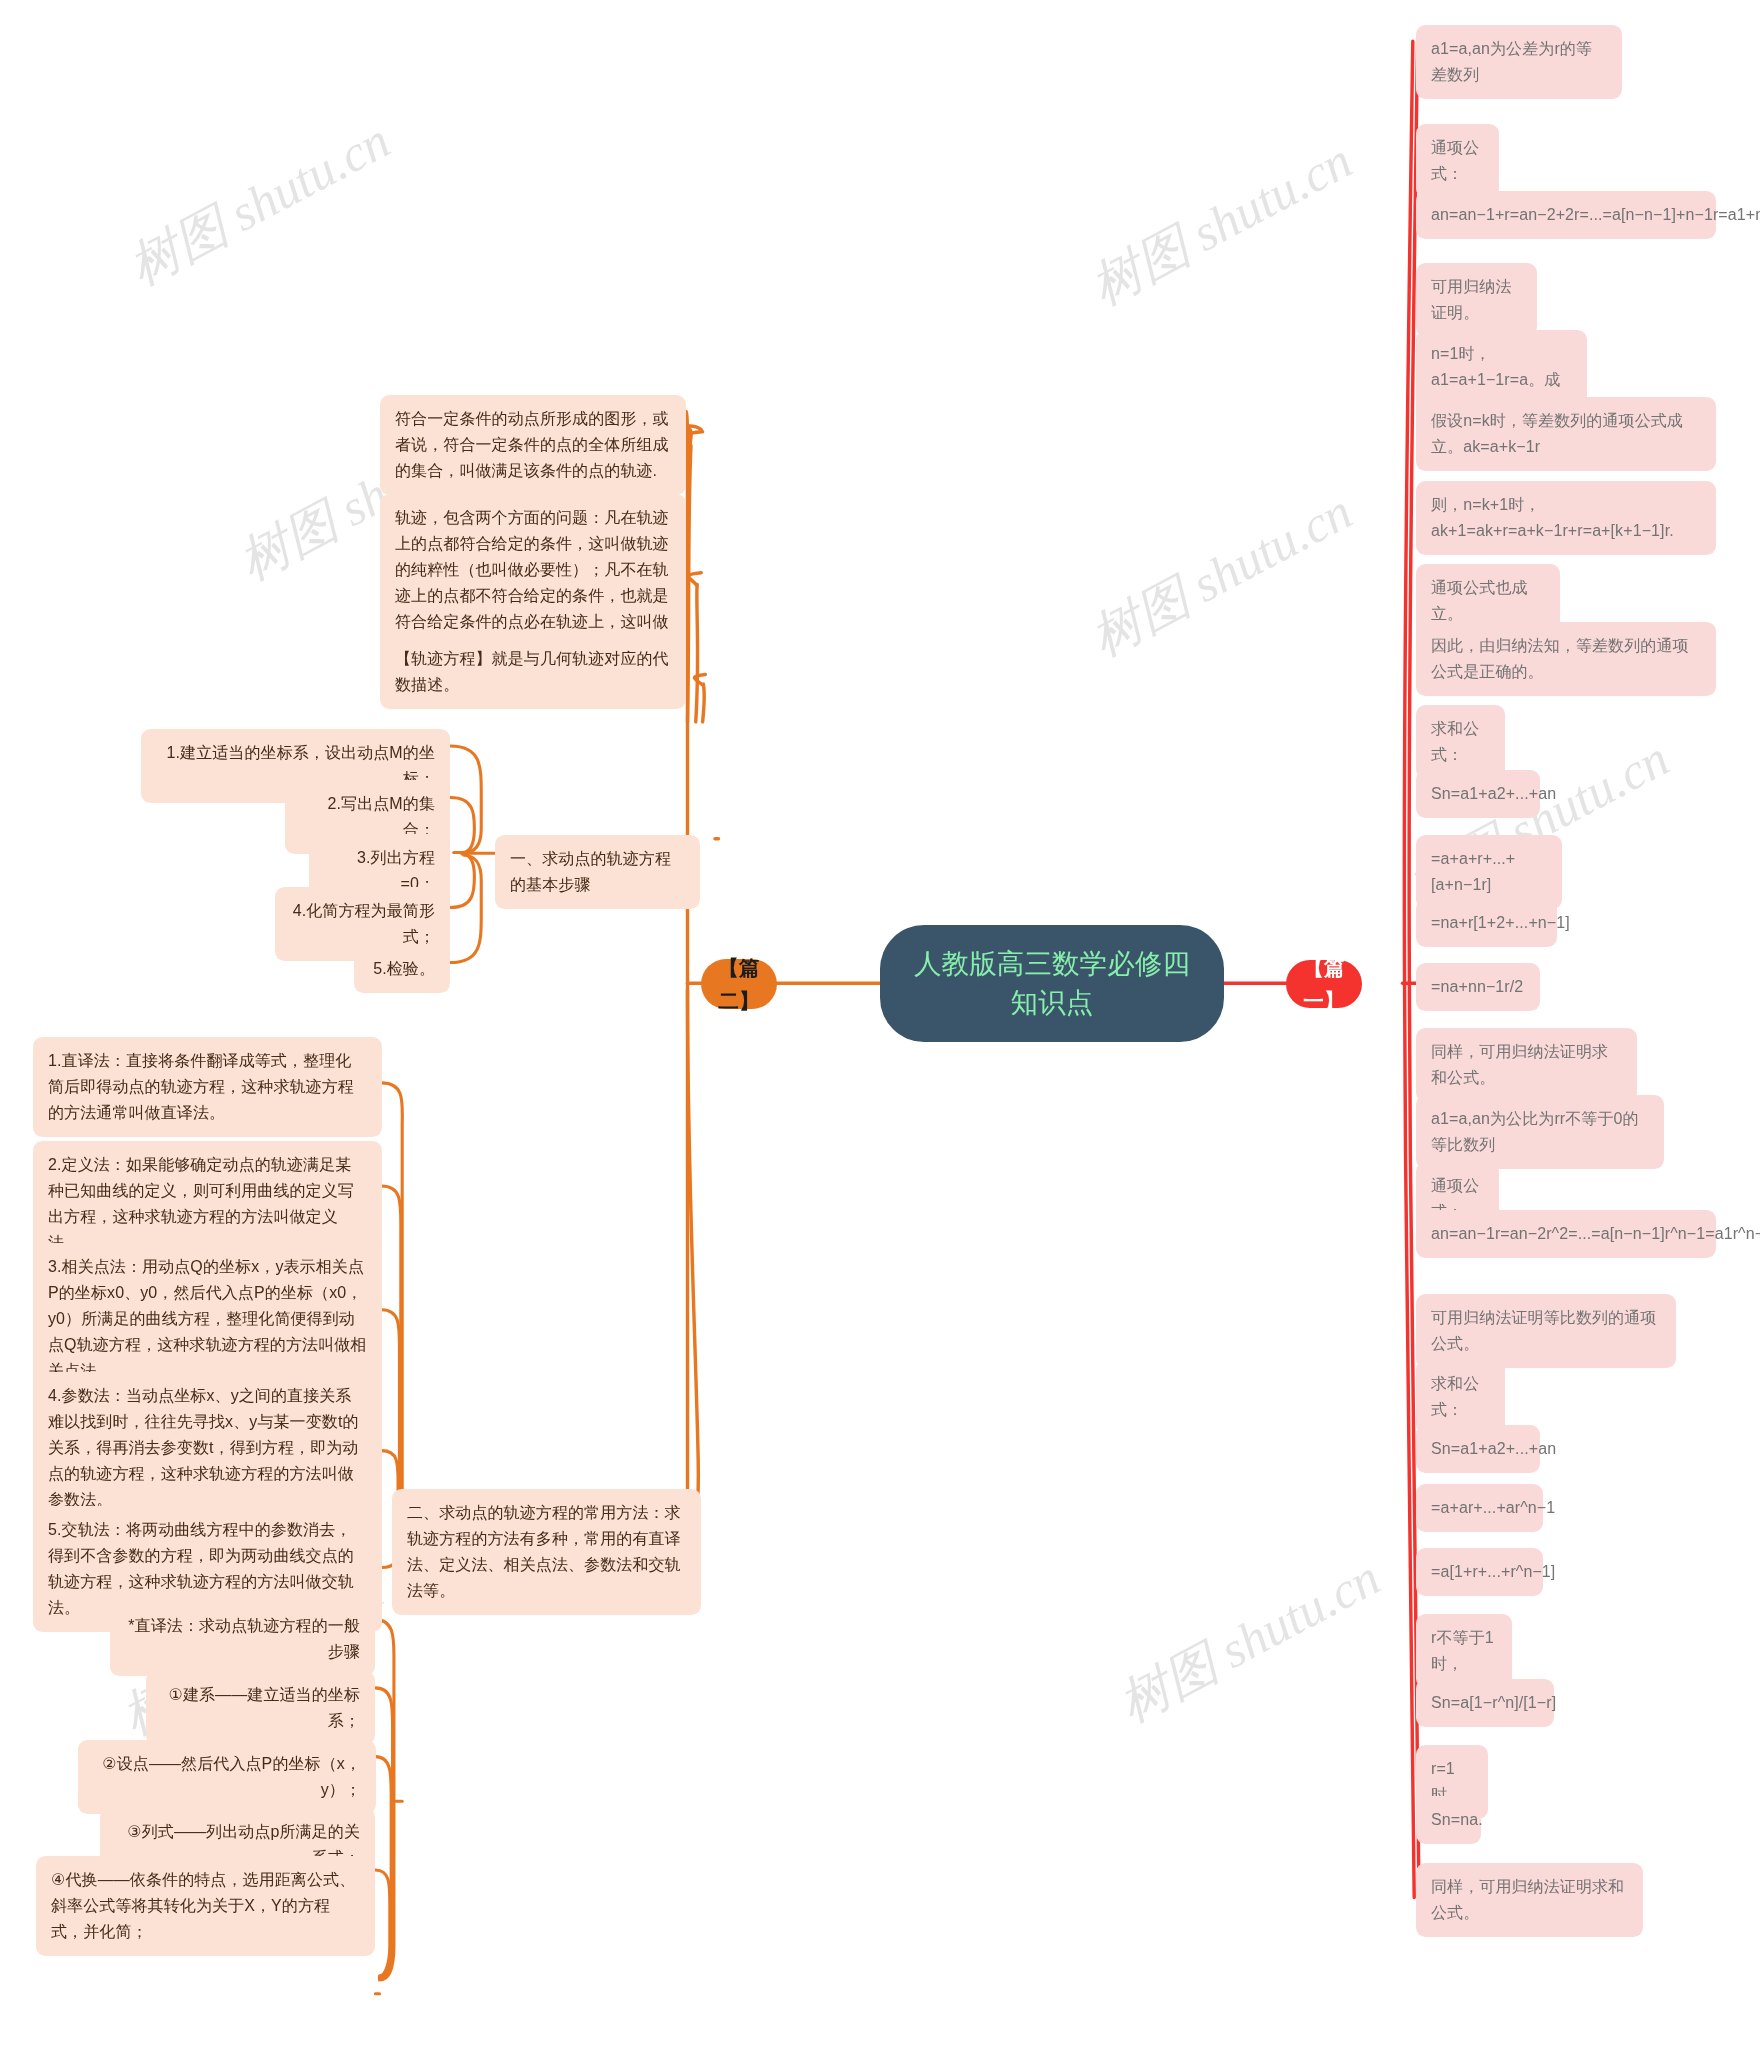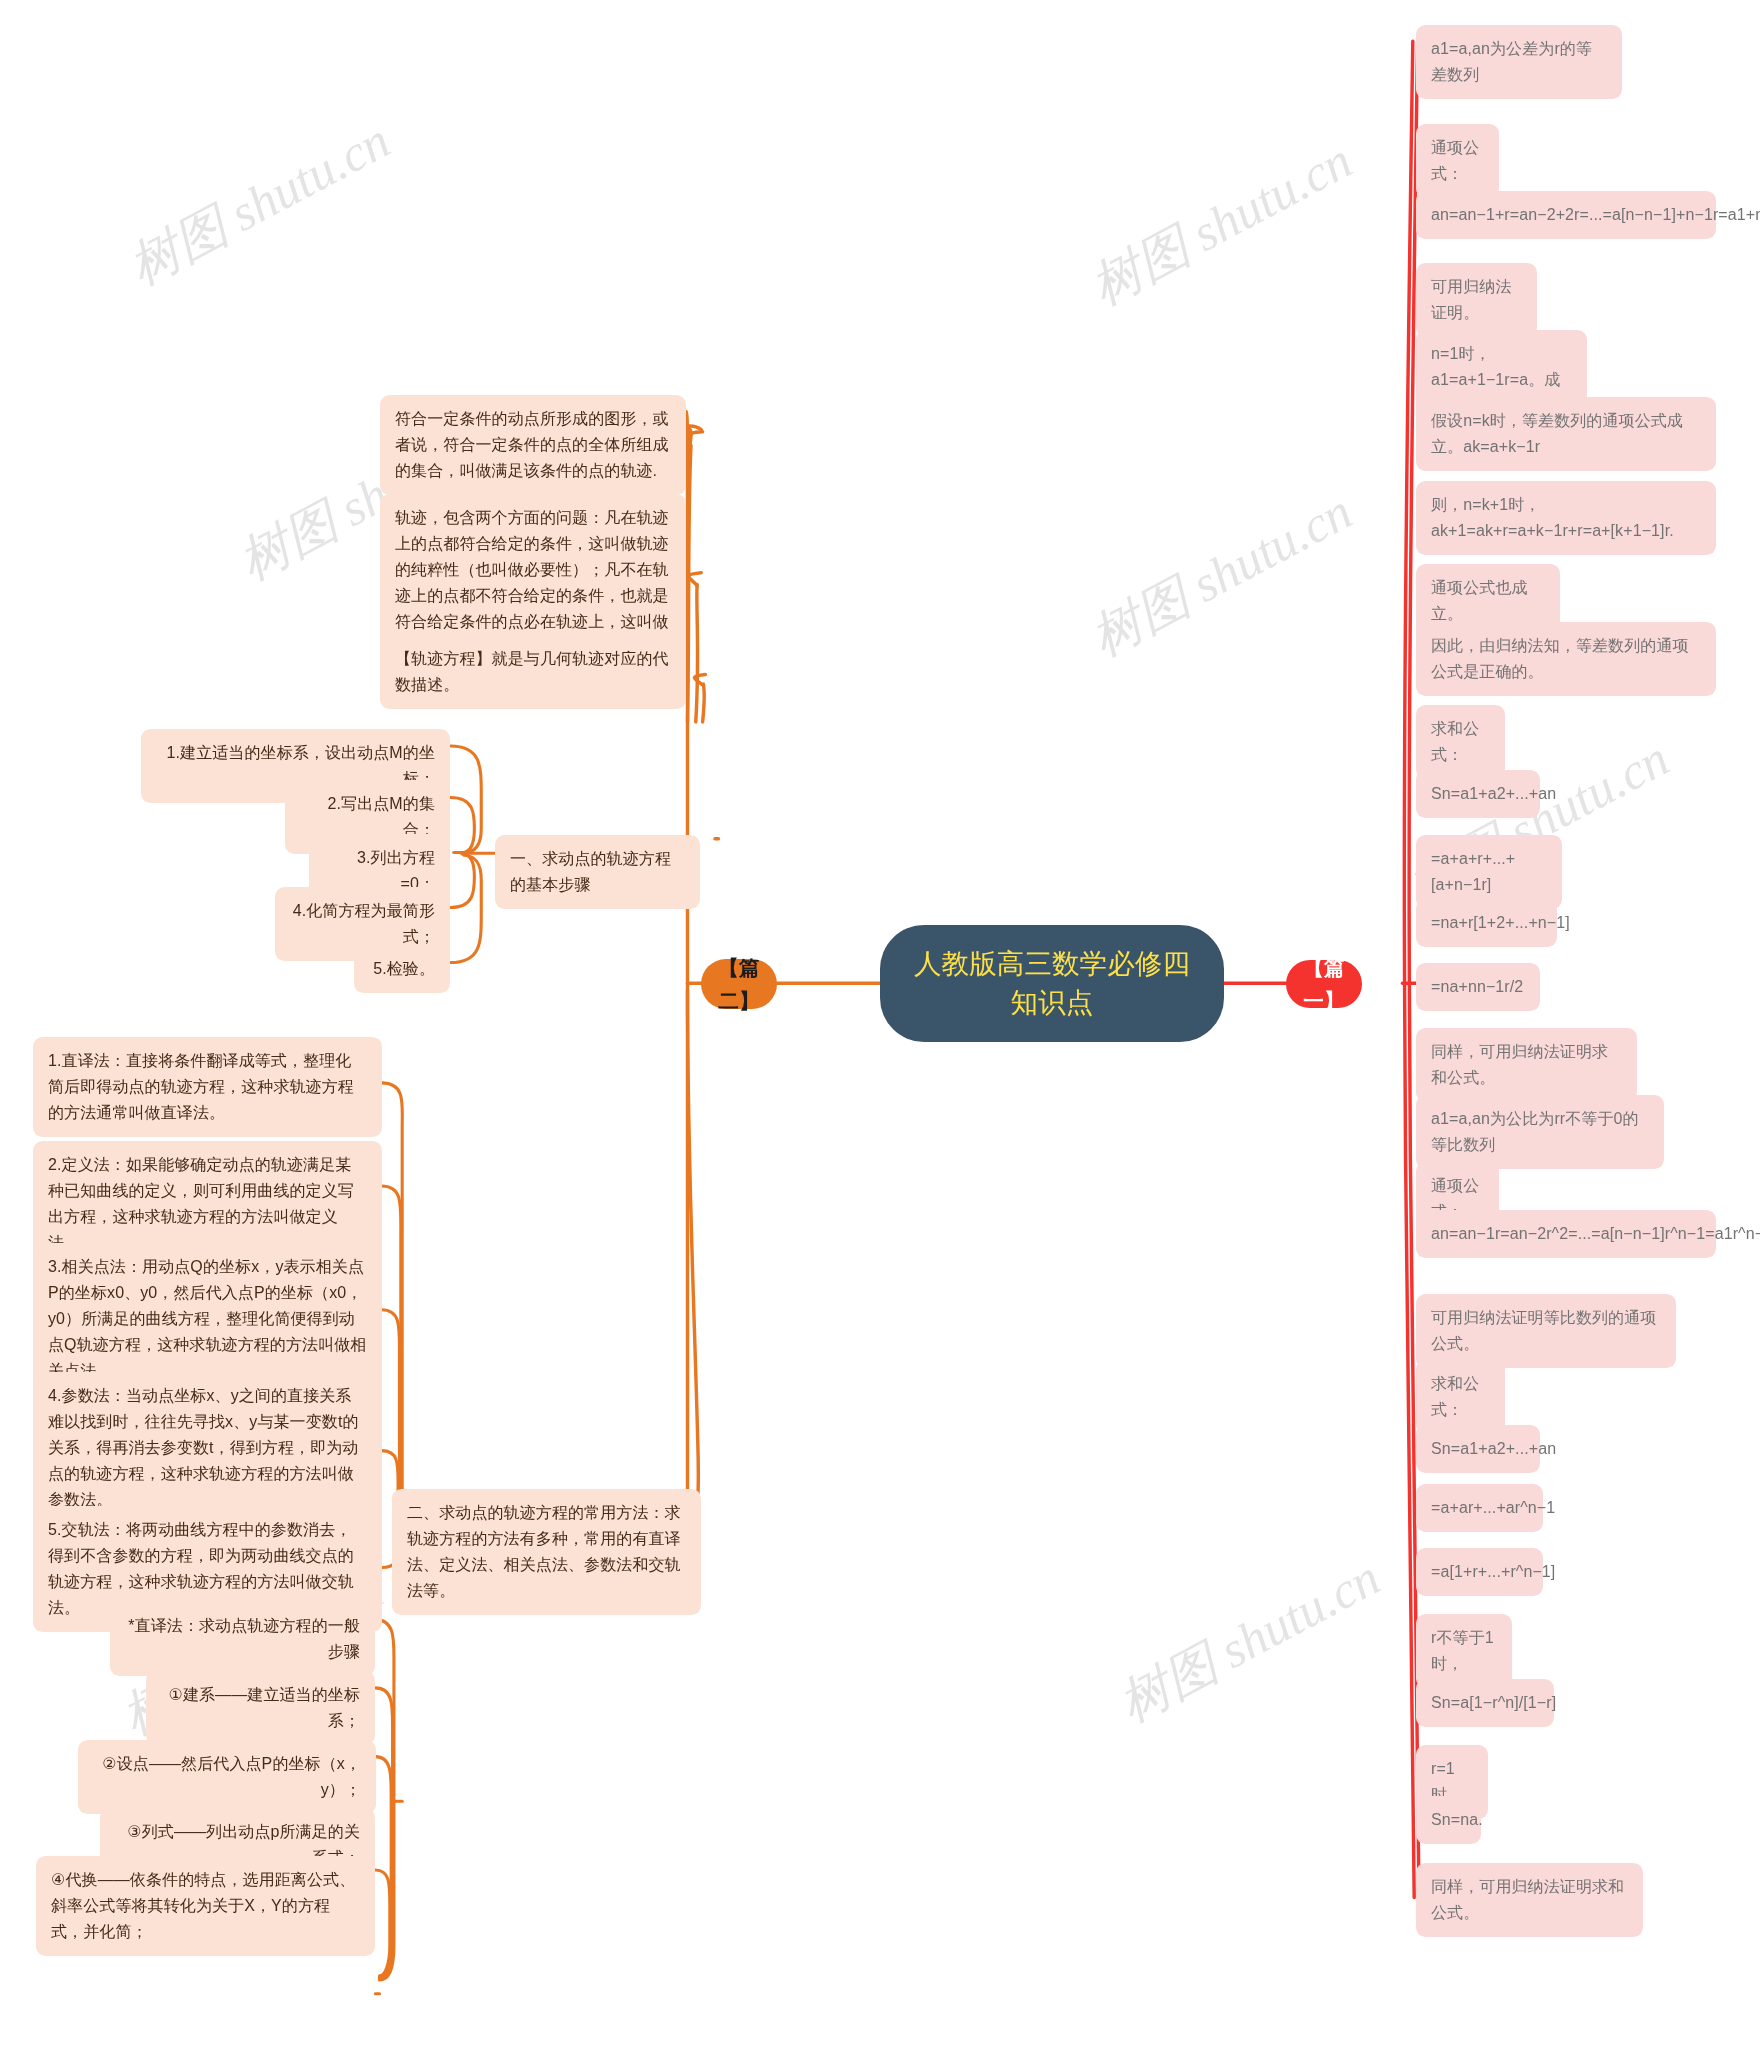--- a/index.html
+++ b/index.html
@@ -31,21 +31,21 @@
     border-radius: 9.6px;
     display: flex;
     align-items: center;
     line-height: 1.62;
     letter-spacing: 0.1px;
     z-index: 5;
   }
   
   .root {
     background: #3a5469;
-    color: #fde047;
+    color: #86efac;
     border-radius: 44px;
     justify-content: center;
     text-align: center;
     font-size: 27.5px;
     line-height: 1.4;
     padding: 0 27.5px;
     z-index: 8;
   }
   
   .badge {

